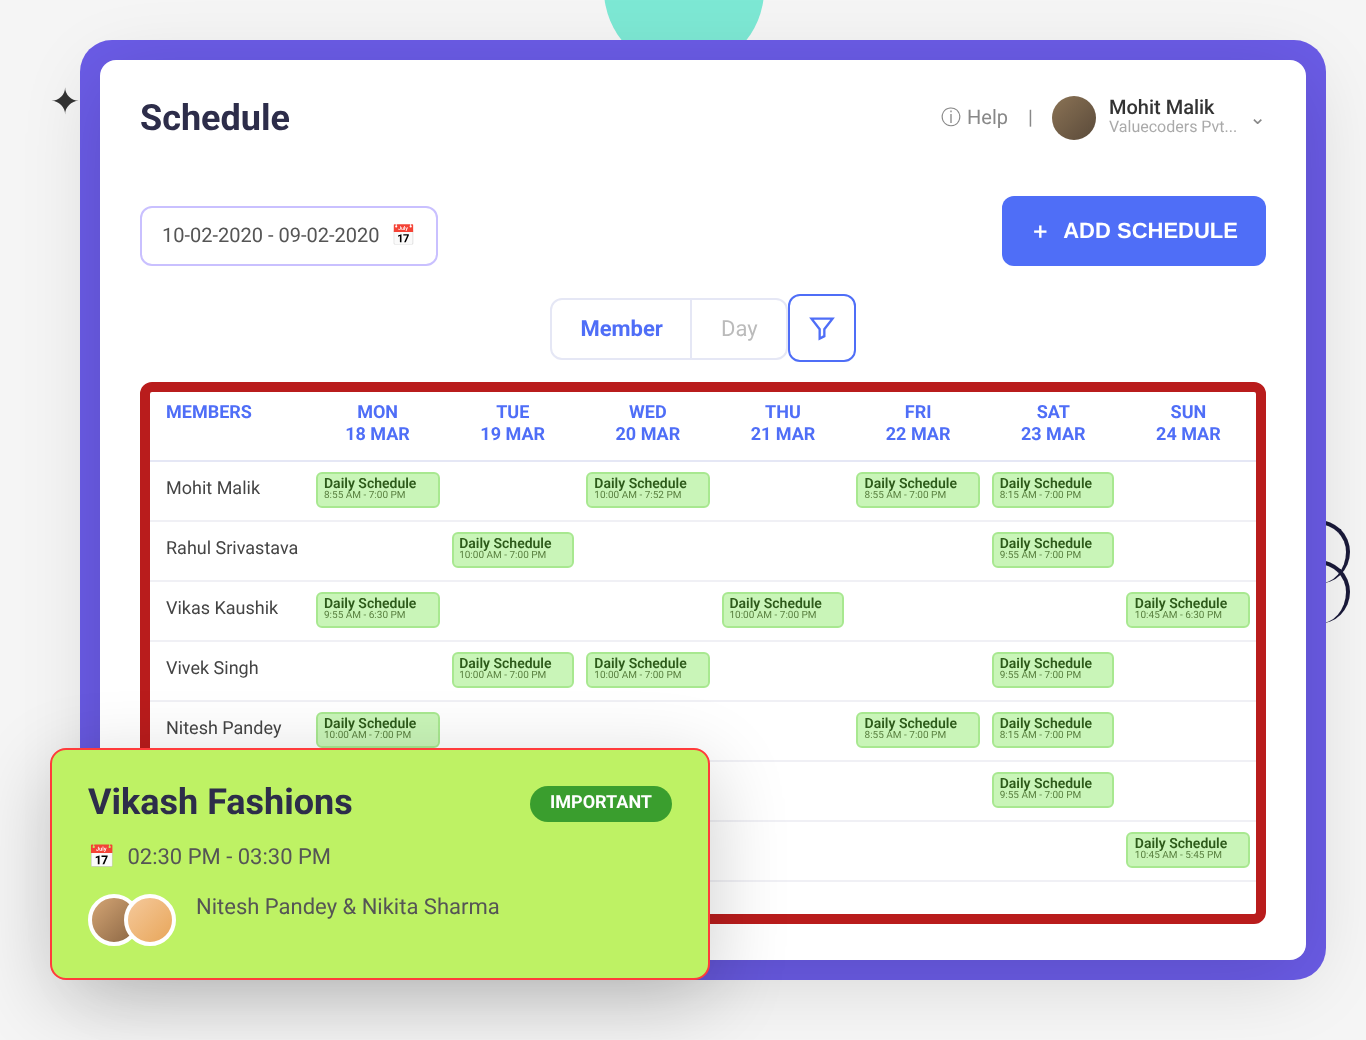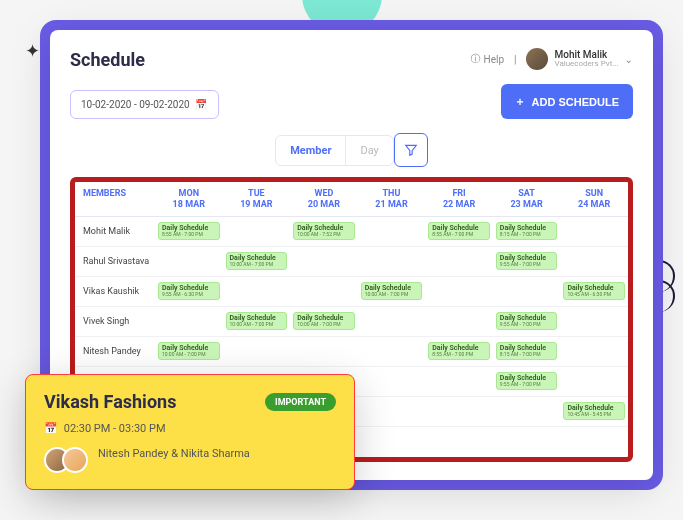--- a/index.html
+++ b/index.html
@@ -1,20 +1,20 @@
 <!DOCTYPE html>
 <html><head>
 <meta charset="utf-8">
 <style>
 *{box-sizing:border-box;margin:0;padding:0}
 body{font-family:-apple-system,BlinkMacSystemFont,'Segoe UI',Roboto,sans-serif;background:#f5f5f5;width:683px;height:520px;position:relative;overflow:hidden}
 .purple-frame{position:absolute;top:20px;left:40px;right:20px;bottom:30px;background:#6b5ce7;border-radius:16px;padding:10px}
 .card{background:#fff;border-radius:8px;height:100%;padding:18px 20px;box-shadow:0 8px 40px rgba(0,0,0,0.15);display:flex;flex-direction:column;overflow:hidden}
 .sparkle{position:absolute;top:40px;left:25px;font-size:18px;color:#333}
-.topbar{display:flex;justify-content:space-between;align-items:center;margin-bottom:14px}
+.topbar{display:flex;justify-content:space-between;align-items:center;margin-bottom:28px}
 .title{font-size:18px;font-weight:700;color:#2d2d4a}
 .top-right{display:flex;align-items:center;gap:10px;font-size:10px;color:#888}
 .help{display:flex;align-items:center;gap:3px}
 .user-pill{display:flex;align-items:center;gap:6px}
 .avatar{width:22px;height:22px;border-radius:50%;background:linear-gradient(135deg,#8b7355,#5a4a3a)}
 .user-info{display:flex;flex-direction:column;line-height:1.1}
 .user-name{font-size:10px;color:#333;font-weight:500}
 .user-sub{font-size:8px;color:#aaa}
 .actions-row{display:flex;justify-content:space-between;align-items:flex-end;margin-bottom:14px}
 .date-pill{border:1px solid #c9c0ff;border-radius:6px;padding:8px 10px;font-size:10px;color:#555;display:flex;align-items:center;gap:6px}
@@ -29,21 +29,21 @@
 .grid-head{display:grid;grid-template-columns:80px repeat(7,1fr);border-bottom:1px solid #e5e7f5}
 .grid-head>div{padding:6px 4px;text-align:center;color:#4f6ef7;font-weight:700;font-size:9px;line-height:1.2}
 .grid-head>div:first-child{text-align:left;padding-left:8px}
 .grid-body{flex:1;overflow:hidden}
 .grid-row{display:grid;grid-template-columns:80px repeat(7,1fr);border-bottom:1px solid #f0f0f5;min-height:30px}
 .grid-row>div{padding:4px 3px;display:flex;align-items:center}
 .member-cell{font-size:9px;color:#444;padding-left:8px!important}
 .chip{background:#c9f5b8;border:1px solid #a8e890;border-radius:3px;padding:2px 3px;width:100%;line-height:1}
 .chip-title{font-size:7px;color:#2d5a1a;font-weight:600}
 .chip-time{font-size:5px;color:#5a8040}
-.popup{position:absolute;left:25px;bottom:30px;width:330px;background:#fde047;border:1px solid #ff3b3b;border-radius:8px;padding:16px 18px;box-shadow:0 10px 40px rgba(0,0,0,0.2)}
+.popup{position:absolute;left:25px;bottom:30px;width:330px;background:#bef264;border:1px solid #ff3b3b;border-radius:8px;padding:16px 18px;box-shadow:0 10px 40px rgba(0,0,0,0.2)}
 .popup-head{display:flex;justify-content:space-between;align-items:center;margin-bottom:10px}
 .popup-title{font-size:18px;font-weight:700;color:#2d2d4a}
 .badge{background:#3a9e2e;color:#fff;border-radius:12px;padding:4px 10px;font-size:9px;font-weight:700}
 .popup-time{display:flex;align-items:center;gap:6px;font-size:11px;color:#555;margin-bottom:12px}
 .cal-icon{color:#4f6ef7}
 .popup-people{display:flex;align-items:flex-start;gap:10px}
 .avatars{display:flex}
 .avatars .av{width:26px;height:26px;border-radius:50%;border:2px solid #fff;margin-left:-8px}
 .avatars .av:first-child{margin-left:0;background:linear-gradient(135deg,#d4a574,#8b6644)}
 .avatars .av:nth-child(2){background:linear-gradient(135deg,#f5c99b,#e8a65a)}

